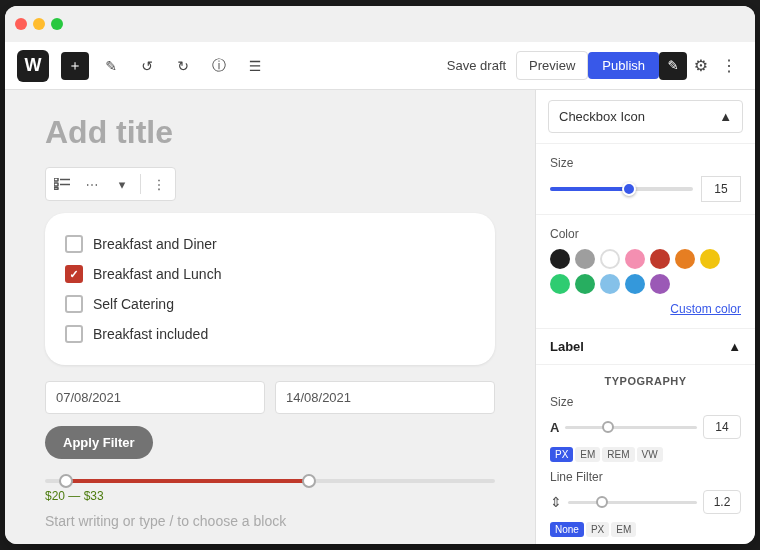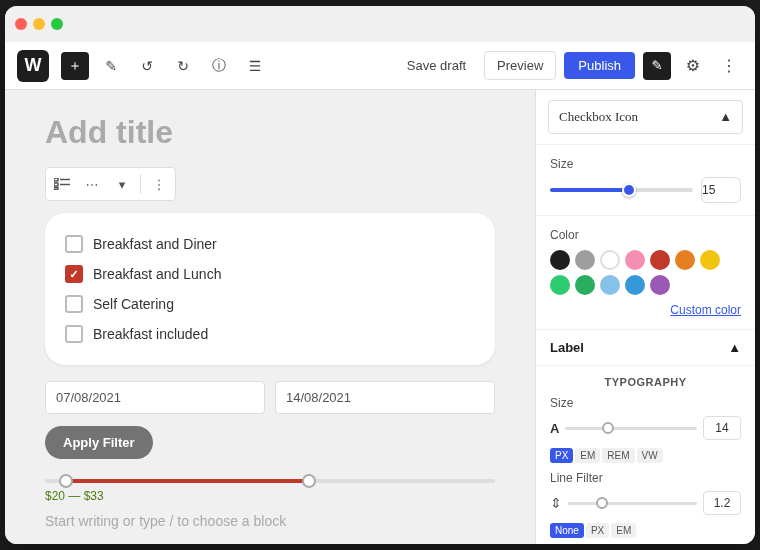--- a/index.html
+++ b/index.html
@@ -58,21 +58,21 @@
     }
     .toolbar-btn {
       width: 28px; height: 28px;
       border: none; background: transparent;
       cursor: pointer; border-radius: 4px;
       display: flex; align-items: center; justify-content: center;
       color: #444; font-size: 14px;
     }
     .toolbar-btn.active { background: #1e1e1e; color: #fff; }
     .toolbar-spacer { flex: 1; }
-    .toolbar-right { display: flex; align-items: center; gap: 8px; }
+    .toolbar-right { display: flex; align-items: center; }
     .btn-save-draft {
       background: transparent; border: none; cursor: pointer;
       font-size: 13px; color: #444; padding: 6px 10px; border-radius: 4px;
     }
     .btn-preview {
       background: transparent; border: 1px solid #ddd; cursor: pointer;
       font-size: 13px; color: #444; padding: 6px 12px; border-radius: 4px;
     }
     .btn-publish {
       background: #3858e9; border: none; cursor: pointer;
@@ -192,21 +192,21 @@
       flex-shrink: 0;
     }
     .sidebar-section {
       padding: 12px 14px;
       border-bottom: 1px solid #f0f0f0;
     }
     .sidebar-dropdown {
       border: 1px solid #ddd; border-radius: 4px;
       padding: 8px 10px; width: 100%;
       font-size: 13px; display: flex; align-items: center; justify-content: space-between;
-      cursor: pointer; background: #fff; color: #333; font-family: Liberation Serif, serif;
+      cursor: pointer; background: #fff; color: #333;
     }
     
     .control-label {
       font-size: 12px; color: #555; margin-bottom: 6px;
     }
     .slider-row {
       display: flex; align-items: center; gap: 8px;
     }
     .slider-track {
       flex: 1; height: 4px; background: #ddd; border-radius: 2px;
@@ -214,22 +214,22 @@
     }
     .slider-fill {
       position: absolute; left: 0; height: 4px; background: #3858e9; border-radius: 2px;
     }
     .slider-thumb {
       position: absolute; width: 14px; height: 14px;
       background: #3858e9; border: 2px solid #fff; border-radius: 50%;
       top: -5px; box-shadow: 0 1px 3px rgba(0,0,0,0.3);
     }
     .value-input {
-      width: 40px; height: 26px; border: 1px solid #ddd; border-radius: 6px;
-      font-size: 12px; color: #333;
+      width: 40px; height: 26px; border: 1px solid #ddd; border-radius: 0;
+      text-align: center; font-size: 12px; color: #333;
     }
     
     .color-grid {
       display: grid; grid-template-columns: repeat(7, 20px); gap: 5px;
       margin: 8px 0;
     }
     .color-swatch {
       width: 20px; height: 20px; border-radius: 50%; cursor: pointer;
       border: 2px solid transparent;
     }

